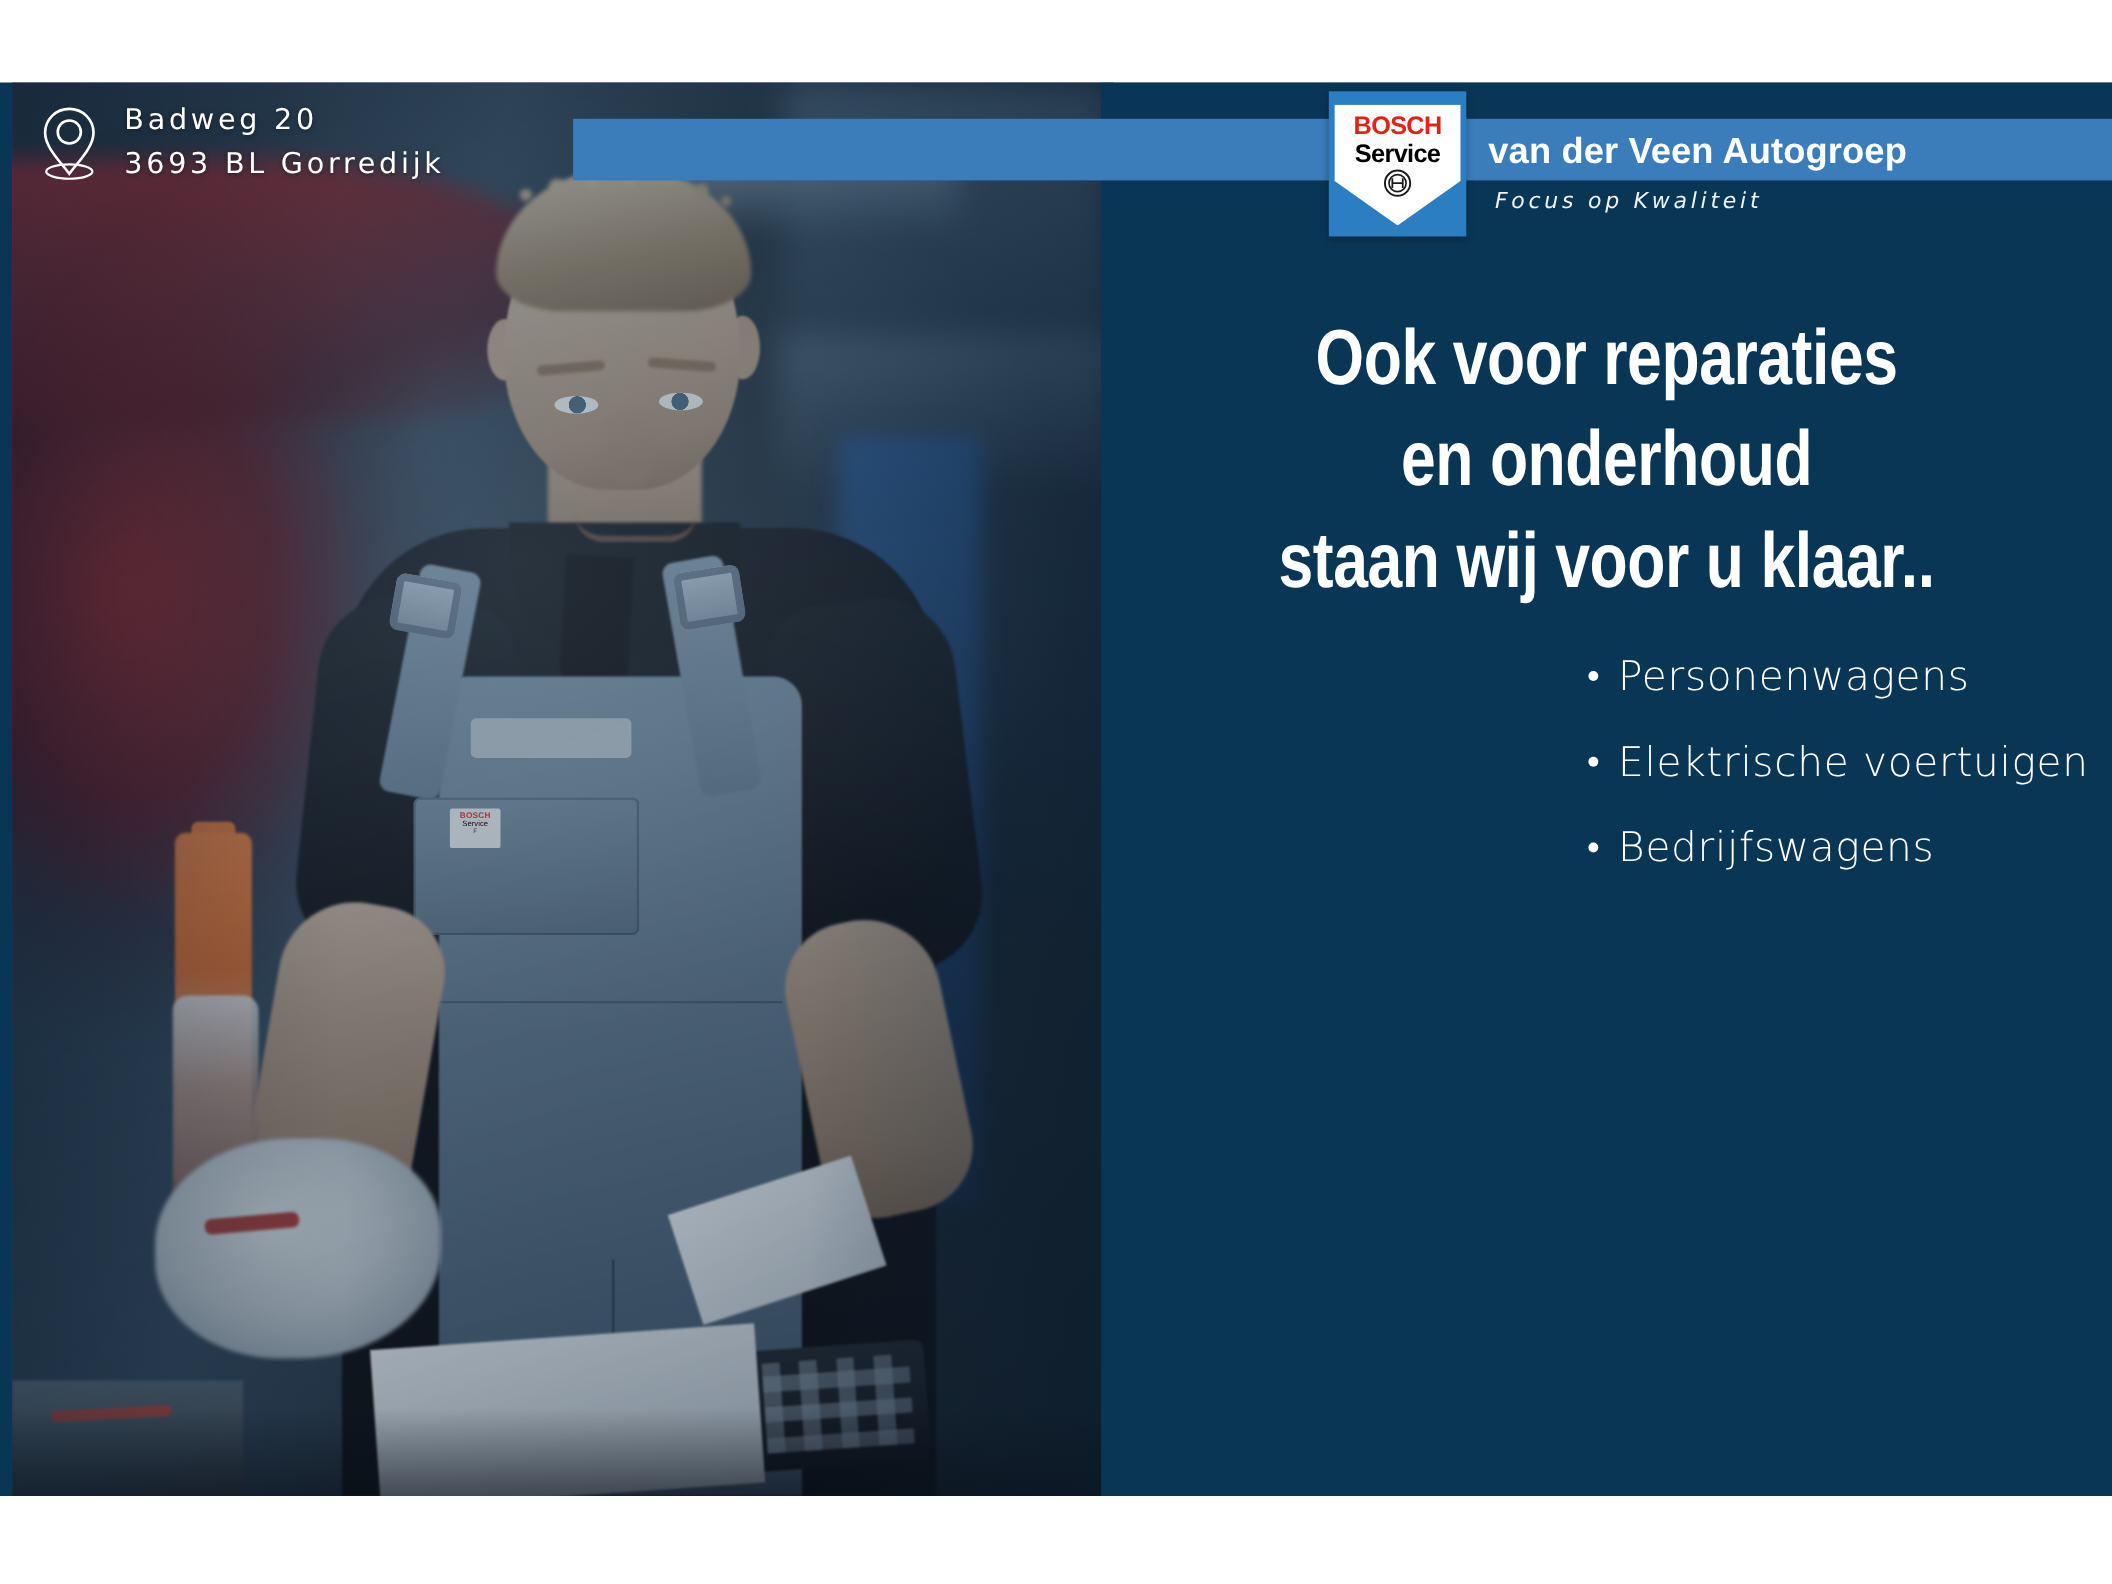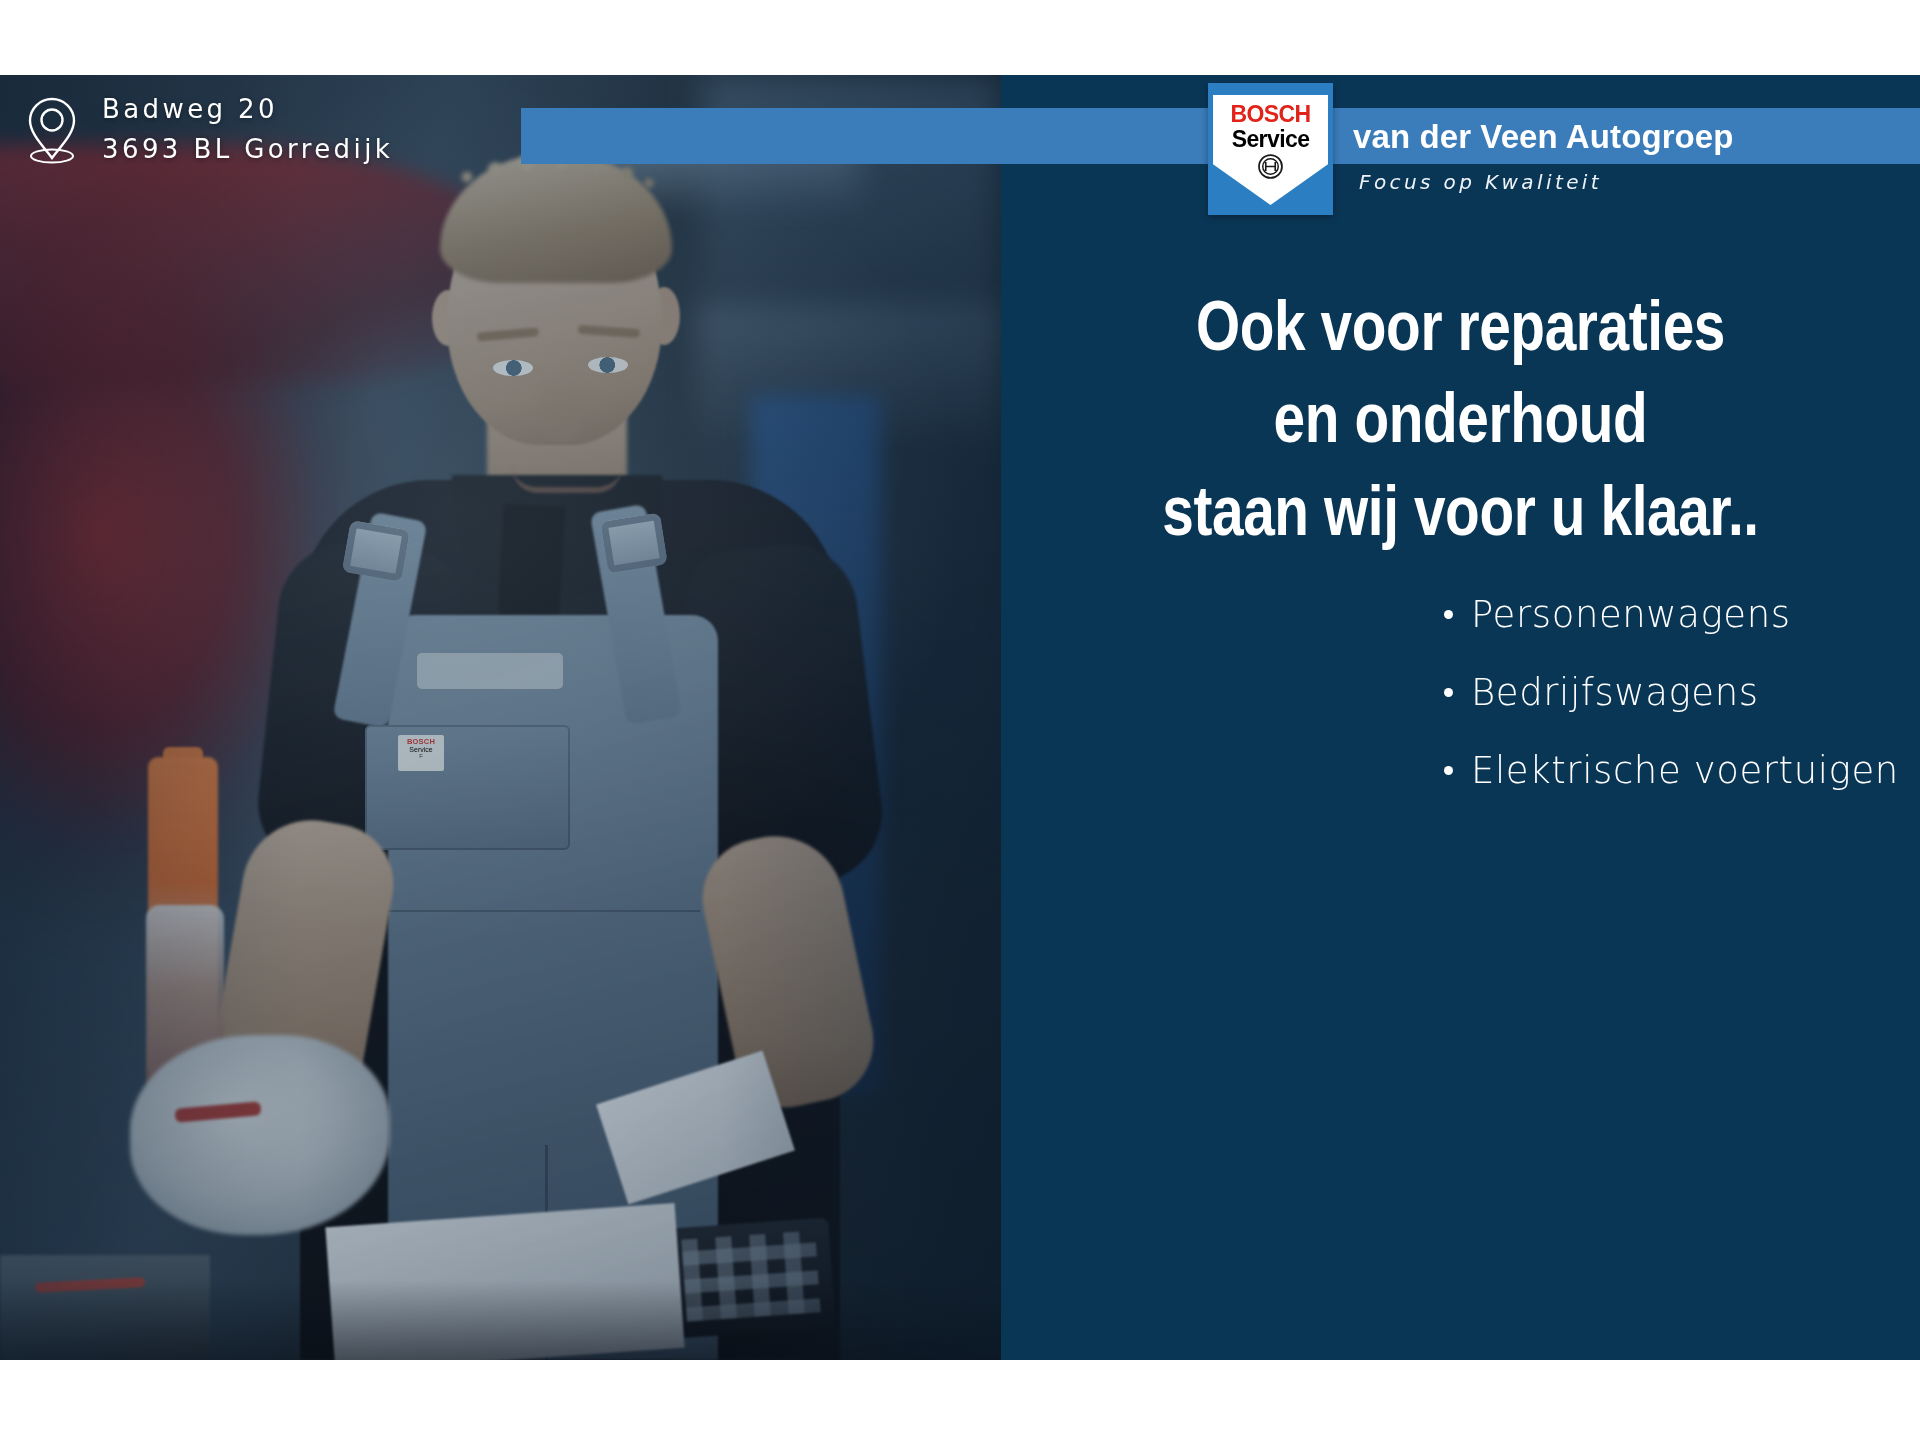--- a/index.html
+++ b/index.html
@@ -21,21 +21,21 @@
     top: 75px;
     width: 1920px;
     height: 1285px;
     overflow: hidden;
     background: #0a3656;
   }
 
   
   #photo-pane {
     position: absolute;
-    left: 0;
+    left: 11px;
     top: 0;
     width: 1001px;
     height: 1285px;
     overflow: hidden;
     background: #4c1d95;
   }
 
   
   .bg-wall {
     position: absolute; left: 0; top: 0; width: 1001px; height: 1285px;
@@ -553,25 +553,25 @@
     <ul id="bullet-list">
       <li>
         <span class="bl-row">
           <span class="dot"></span>
           <span>Personenwagens</span>
         </span>
       </li>
       <li>
         <span class="bl-row">
           <span class="dot"></span>
-          <span>Bedrijfswagens</span>
+          <span>Elektrische voertuigen</span>
         </span>
       </li>
       <li>
         <span class="bl-row">
           <span class="dot"></span>
-          <span>Elektrische voertuigen</span>
+          <span>Bedrijfswagens</span>
         </span>
       </li>
     </ul>
 
   </div>
 </div>
 
 </body></html>

